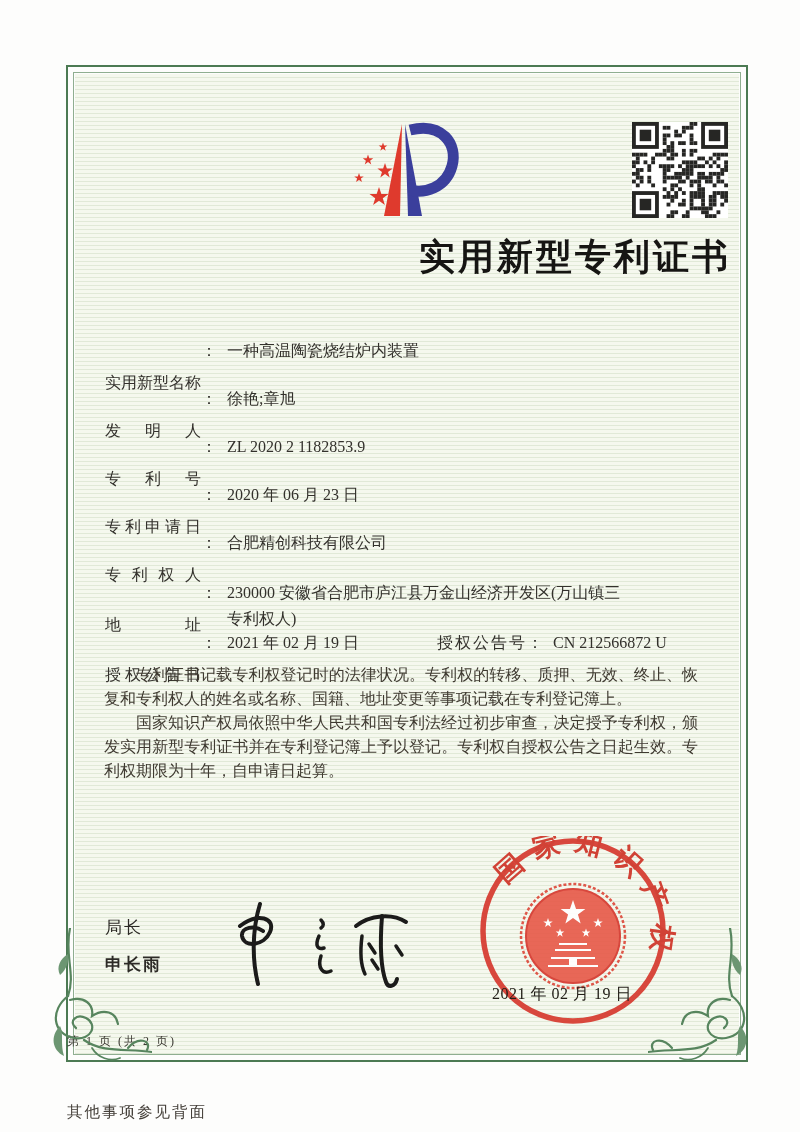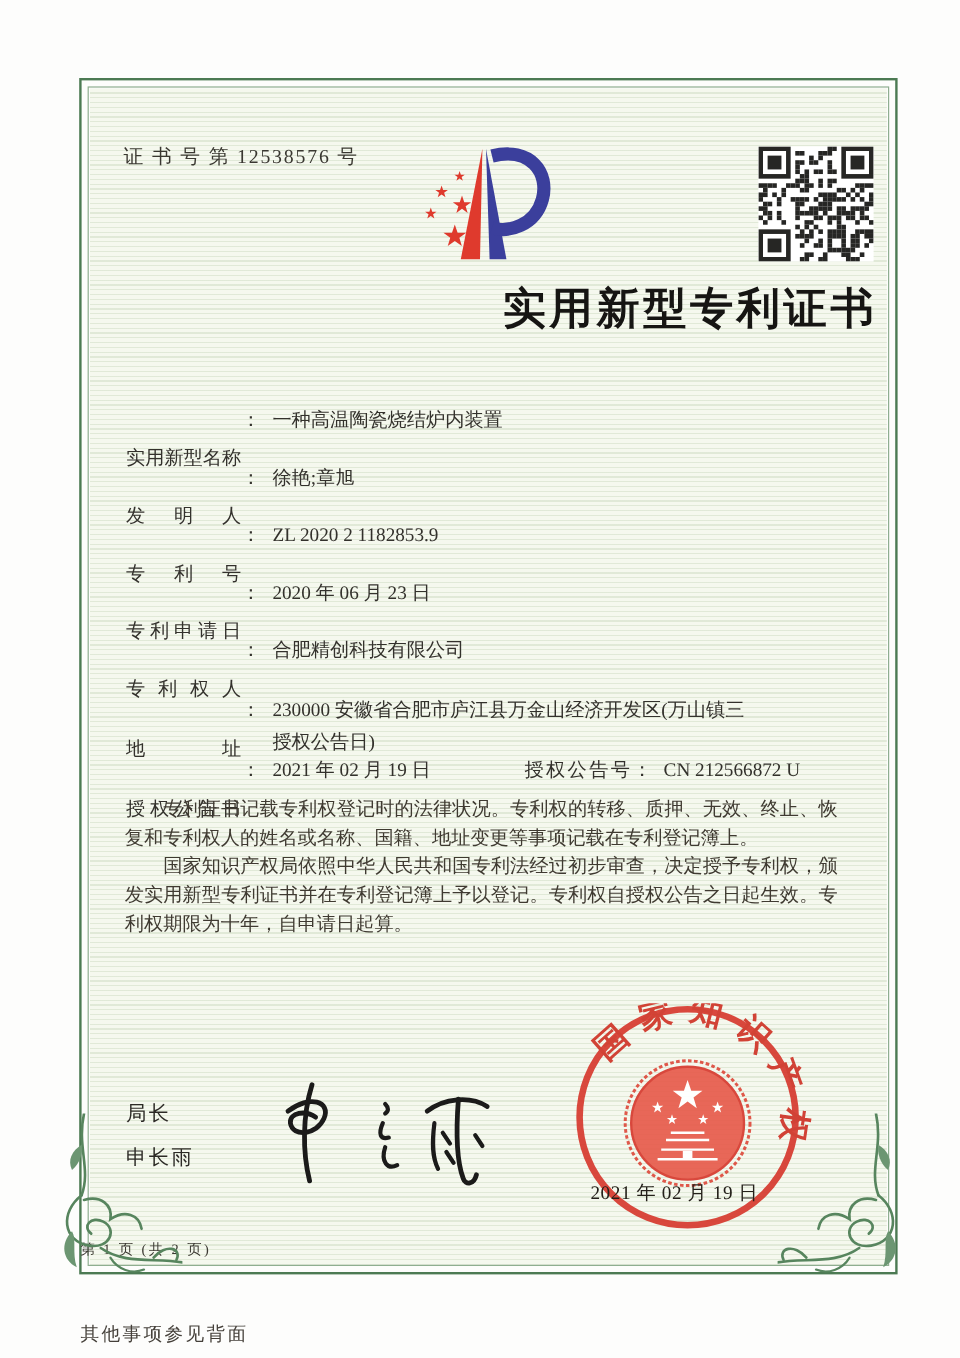--- a/index.html
+++ b/index.html
@@ -36,42 +36,41 @@
   .f-colon{flex:0 0 auto;}
   .f-value{margin-left:10px; white-space:nowrap;}
   .addr .f-value{white-space:normal;}
   .addr .v2{display:block;}
   .grant-pair2{margin-left:78px; display:flex;}
   .grant-pair2 .f-label2{letter-spacing:2px;}
   #paragraphs{left:104px; top:663px; width:594px; font-size:16px; line-height:24px;
     color:#3f3a31; text-align:justify;}
   #paragraphs p{margin:0; text-indent:32px;}
   #officer{left:105px; top:916px; font-size:17px; color:#2c2a26; letter-spacing:2px;}
-  #officer .name{margin-top:14px;}
+  #officer .name{margin-top:14px;font-weight:bold;}
   #sig{left:222px; top:898px;}
   #seal{left:468px; top:836px;}
   #seal-date{left:492px; top:984px; font-size:16px; color:#24201a; letter-spacing:0.5px; z-index:6;}
   #page-num{left:67px; top:1033px; width:614px; text-align:left; font-size:12px; color:#3a3831; letter-spacing:2px;}
   #back-note{left:67px; top:1079px; width:590px; font-size:15.5px; color:#45403a; letter-spacing:2px;margin-top:23px;}
   #qr{left:632px; top:122px; width:96px; height:96px; background:#fff;}
   #logo{left:346px; top:114px;}
   .flourish{z-index:5;}
   #flourish-right{transform:scaleX(-1);}
   svg{display:block;}
 </style>
 </head>
 <body>
 
 <div id="sheet">
 
   <div id="guilloche"></div>
   <div class="frame-outer"></div>
   <div class="frame-inner"></div>
 
-  <div id="cert-no" class="abs">证 书 号 第 12538576 号</div>
 
   <svg id="logo" class="abs" width="116" height="112" viewBox="0 0 116 112">
     <defs>
       <path id="star" d="M0,-10 L2.35,-3.09 9.51,-3.09 3.8,1.18 5.88,8.09 0,3.82 -5.88,8.09 -3.8,1.18 -9.51,-3.09 -2.35,-3.09 Z"></path>
     </defs>
     <polygon points="56,10 54,102 38,102" fill="#df3a2d"></polygon>
     <polygon points="59,10 62,102 76,102" fill="#3b3f9c"></polygon>
     <path d="M64,16 C 96,8 112,30 106,52 C 100,74 78,80 64,76" fill="none" stroke="#3b3f9c" stroke-width="11"></path>
     <use href="#star" transform="translate(37,33) scale(0.45)" fill="#df3a2d"></use>
     <use href="#star" transform="translate(22,46) scale(0.55)" fill="#df3a2d"></use>
@@ -318,21 +317,21 @@
       <span class="f-value">2020 年 06 月 23 日</span>
     </div>
     <div class="f-row">
       <span class="f-label">专利权人</span>
         <span class="f-colon">：</span>
       <span class="f-value">合肥精创科技有限公司</span>
     </div>
     <div class="f-row addr">
       <span class="f-label">地址</span>
         <span class="f-colon">：</span>
-      <span class="f-value"><span class="v1">230000  安徽省合肥市庐江县万金山经济开发区(万山镇三</span><span class="v2">授权公告日)</span></span>
+      <span class="f-value"><span class="v1">230000  安徽省合肥市庐江县万金山经济开发区(万山镇三</span><span class="v2">专利权人)</span></span>
     </div>
     <div class="f-row">
       <span class="f-label">授权公告日</span>
         <span class="f-colon">：</span>
       <span class="f-value">2021 年 02 月 19 日</span>
       <span class="grant-pair2">
         <span class="f-label2">授权公告号</span>
           <span class="f-colon">：</span>
         <span class="f-value">CN 212566872 U</span>
       </span>

